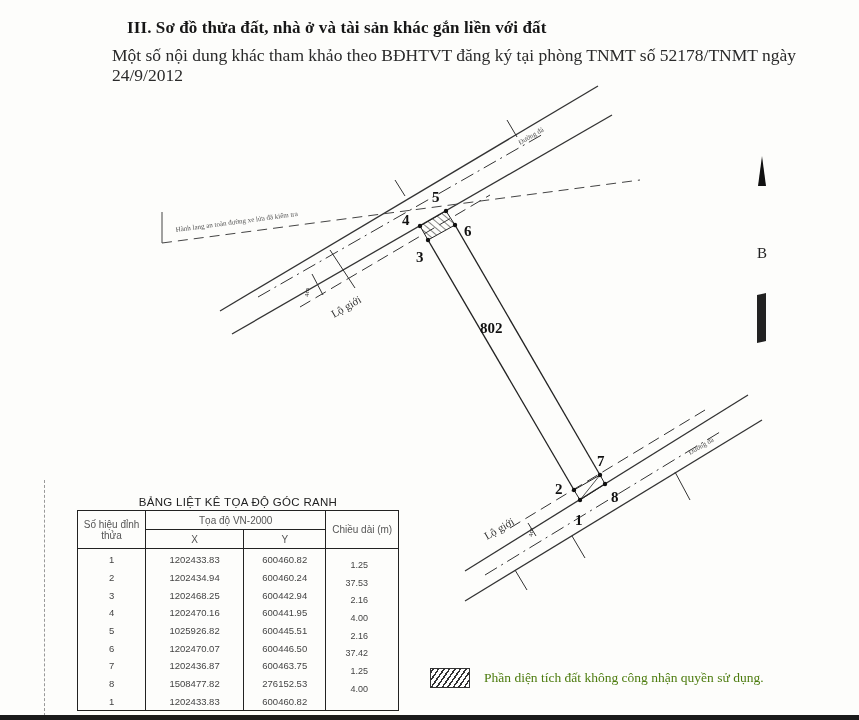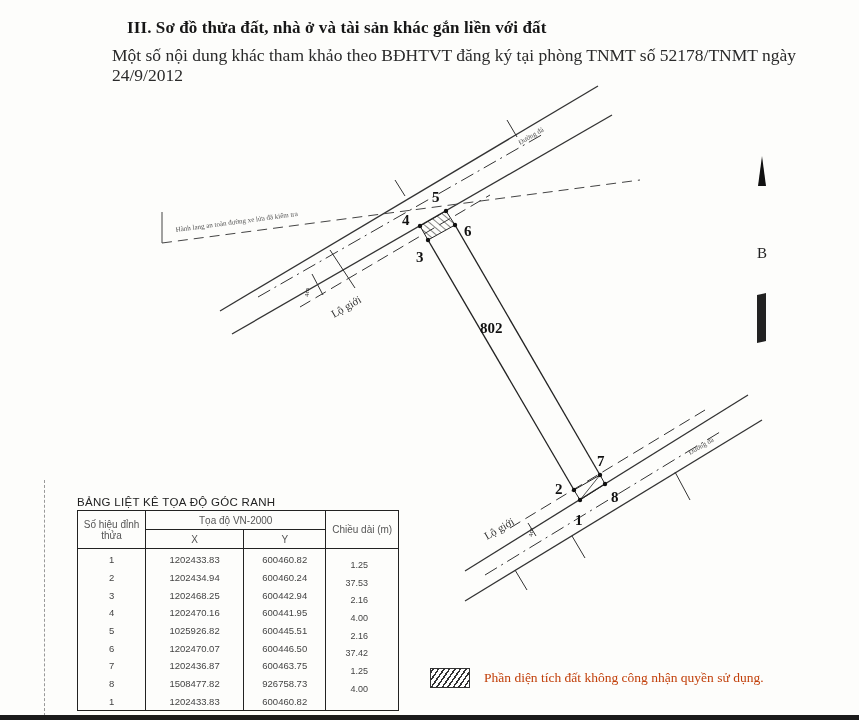--- a/index.html
+++ b/index.html
@@ -1,33 +1,33 @@
 <!DOCTYPE html>
 <html><head>
 <meta charset="utf-8">
 <style>
   html, body { margin:0; padding:0; }
   body { width:859px; height:720px; background:#fdfdfb; position:relative; overflow:hidden; font-family:"Liberation Serif", serif; color:#1a1a1a; }
   .title { position:absolute; left:127px; top:18px; font-size:17px; font-weight:bold; letter-spacing:0.1px; color:#161616; white-space:nowrap;font-family:Liberation Serif, serif; }
   .note { position:absolute; left:112px; top:45px; font-size:17.5px; line-height:20px; color:#2a2a2a; width:690px; }
   svg.map { position:absolute; left:0; top:0; }
   .table-wrap { position:absolute; left:77px; top:496px; width:322px; }
-  .table-title { text-align:left; font-family:"Liberation Sans", sans-serif; font-size:11.5px; letter-spacing:0.3px; color:#222; margin-bottom:2px; }
+  .table-title { text-align:center; font-family:"Liberation Sans", sans-serif; font-size:11.5px; letter-spacing:0.3px; color:#222; margin-bottom:2px; }
   table { border-collapse:collapse; width:322px; font-family:"Liberation Sans", sans-serif; font-size:9.5px; color:#444; }
   th { font-weight:normal; border:1.5px solid #222; padding:0; height:18px; color:#555; font-size:10px; }
   td { text-align:center; padding:0; height:17.7px; }
   td.c0 { border-left:1.5px solid #222; }
   td.c1, td.c2 { border-left:1.5px solid #222; }
   td.c3 { border-left:1.5px solid #222; border-right:1.5px solid #222; text-align:right; padding-right:30px; font-size:9px; vertical-align:top; position:relative; }
   tbody tr:last-child td { border-bottom:1.5px solid #222; }
   tbody tr:first-child td { padding-top:2px; }
   .len { position:relative; top:9px; display:block; }
   .legend { position:absolute; left:430px; top:668px; display:flex; align-items:center; }
   .legend .swatch { width:38px; height:18px; border:1px solid #333; margin-right:14px; background: repeating-linear-gradient(-55deg, #fff 0 3px, #333 3px 4.5px); }
-  .legend .txt { font-size:13.5px; color:#c2410c; }
+  .legend .txt { font-size:13.5px; color:#4d7c0f; }
   .north-arrow { position:absolute; left:758px; top:156px; width:0; height:0; border-left:4px solid transparent; border-right:4px solid transparent; border-bottom:30px solid #111; }
   .north-label { position:absolute; left:757px; top:245px; font-size:15px; color:#222; }
   .north-bar { position:absolute; left:757px; top:294px; width:9px; height:48px; background:#222; transform:skewY(-12deg); }
   .bottom-bar { position:absolute; left:0; top:715px; width:859px; height:5px; background:#1b1b1b; }
   .left-rule { position:absolute; left:44px; top:480px; width:0; height:236px; border-left:1px dashed #999; }
   .lbl { font-family:"Liberation Serif", serif; }
 </style>
 </head>
 <body>
 
@@ -182,21 +182,21 @@
           <td class="c0">7</td>
           <td class="c1">1202436.87</td>
           <td class="c2">600463.75</td>
           <td class="c3">
             <span class="len">1.25</span>
           </td>
         </tr>
       <tr>
           <td class="c0">8</td>
           <td class="c1">1508477.82</td>
-          <td class="c2">926758.73</td>
+          <td class="c2">276152.53</td>
           <td class="c3">
             <span class="len">4.00</span>
           </td>
         </tr>
       <tr>
           <td class="c0">1</td>
           <td class="c1">1202433.83</td>
           <td class="c2">600460.82</td>
           <td class="c3"></td>
         </tr>

